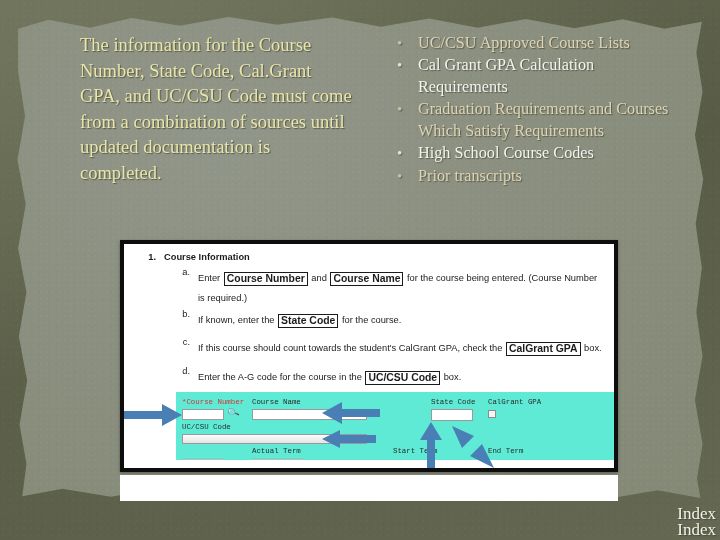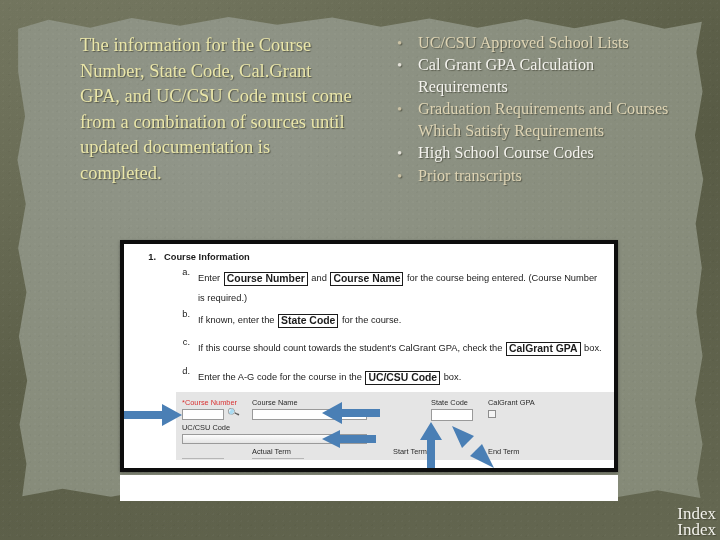--- a/index.html
+++ b/index.html
@@ -172,22 +172,22 @@
     vertical-align: -1px;
   }
 
   
   .form-mock {
     position: absolute;
     left: 52px;
     top: 148px;
     width: 508px;
     height: 68px;
-    background: #e5e5e5;
-    font-family: Liberation Sans, sans-serif;
+    background: #5eead4;
+    font-family: Liberation Mono, monospace;
     overflow: hidden;
   }
   .fm-label {
     position: absolute;
     font-size: 7.4px;
     color: #2a2a2a;
     white-space: nowrap;
   }
   .fm-label.req { color: #d83232; }
   .fm-input {
@@ -265,21 +265,21 @@
 <div id="slide">
 
   <div class="paper"></div>
 
   <div class="col-left">The information for the Course Number, State Code, Cal.Grant GPA, and UC/CSU Code must come from a combination of sources until updated documentation is completed.</div>
 
   <div class="col-right">
     <ul class="bullets">
       <li class="tone-tan">
         <span class="bullet-dot">•</span>
-        <span>UC/CSU Approved School Lists</span>
+        <span>UC/CSU Approved Course Lists</span>
       </li>
       <li class="tone-white">
         <span class="bullet-dot">•</span>
         <span>Cal Grant GPA Calculation Requirements</span>
       </li>
       <li class="tone-tan">
         <span class="bullet-dot">•</span>
         <span>Graduation Requirements and Courses Which Satisfy Requirements</span>
       </li>
       <li class="tone-white">

